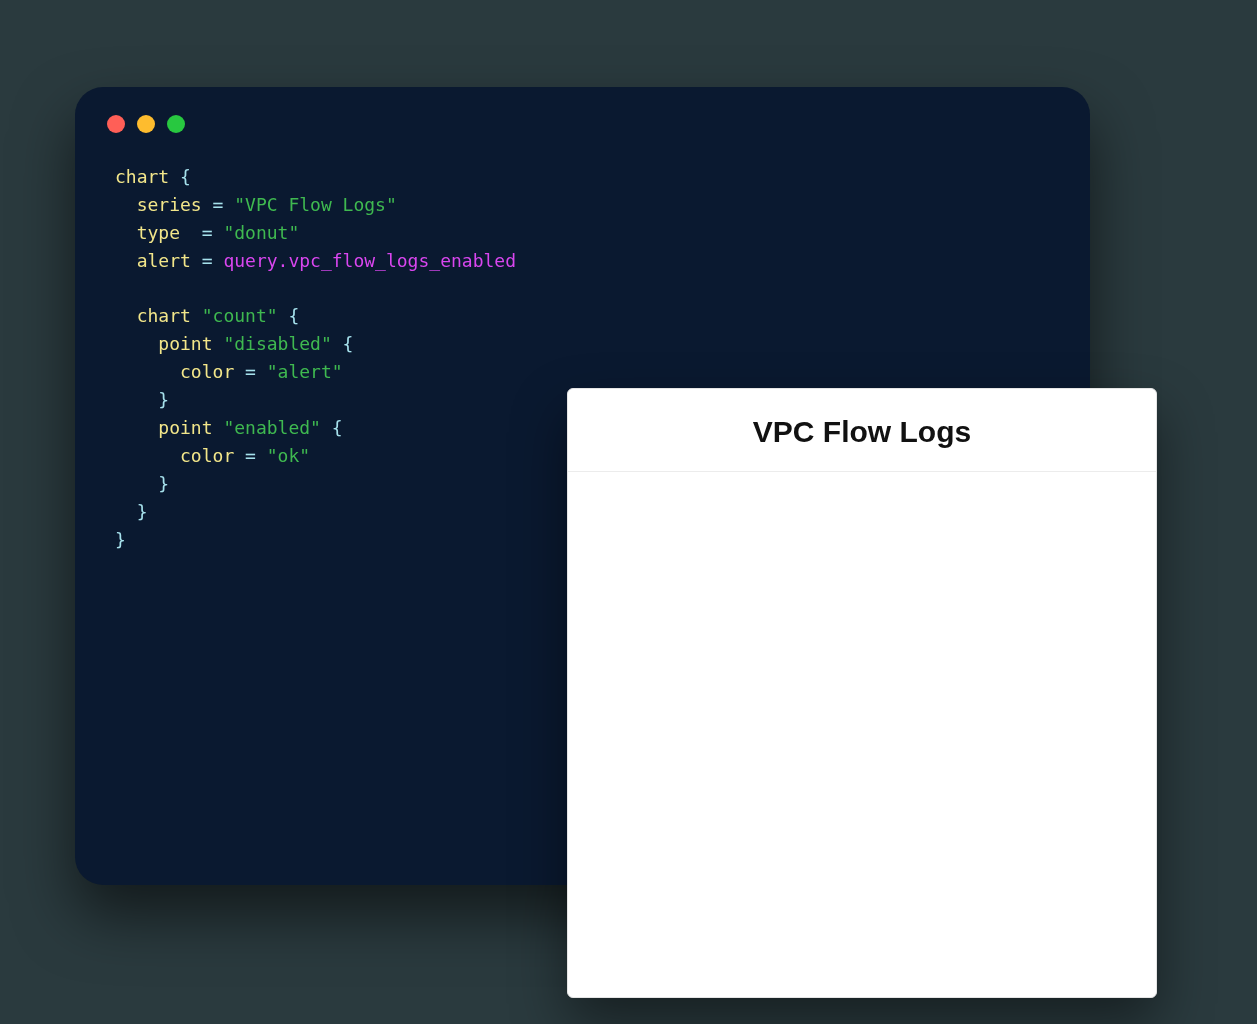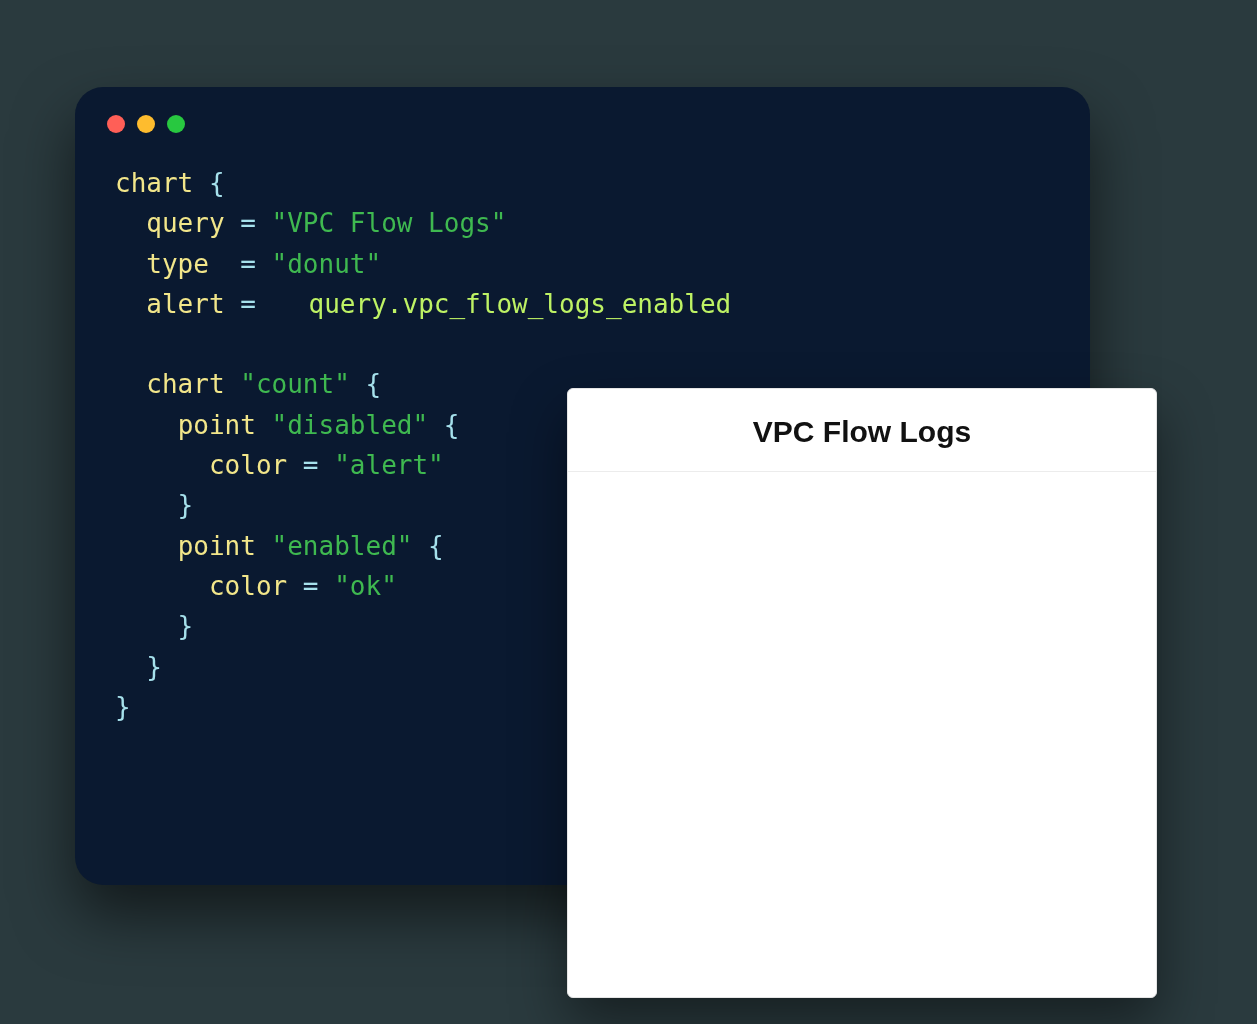--- a/index.html
+++ b/index.html
@@ -29,30 +29,30 @@
     gap: 12px;
     padding: 28px 0 0 32px;
   }
   .dot { width: 18px; height: 18px; border-radius: 50%; }
   .dot.red    { background: #ff5f57; }
   .dot.yellow { background: #febc2e; }
   .dot.green  { background: #28c840; }
 
   .code {
     font-family: "SF Mono", ui-monospace, Menlo, Consolas, monospace;
-    font-size: 26px;
+    font-size: 18px;
     line-height: 1.55;
     padding: 30px 40px 40px 40px;
     white-space: pre;
     color: #a6e1ec;
   }
   .kw   { color: #f2e68a; }   
   .op   { color: #a6e1ec; }   
   .str  { color: #3fb950; }   
-  .ref  { color: #bef264; margin-left: 37px; }   
+  .ref  { color: #d946ef; }   
 
   .chart-card {
     position: absolute;
     top: 388px;
     left: 567px;
     width: 590px;
     height: 610px;
     background: #ffffff;
     border: 1px solid #e5e5e5;
     border-radius: 6px;
@@ -95,21 +95,21 @@
 </head>
 <body>
 
 <div class="code-window">
   <div class="traffic-lights">
     <div class="dot red"></div>
     <div class="dot yellow"></div>
     <div class="dot green"></div>
   </div>
   <pre class="code" id="code-block"><span class="kw">chart</span><span class="op"> {
-</span><span class="op">  </span><span class="kw">query</span><span class="op"> = </span><span class="str">"VPC Flow Logs"</span><span class="op">
+</span><span class="op">  </span><span class="kw">series</span><span class="op"> = </span><span class="str">"VPC Flow Logs"</span><span class="op">
 </span><span class="op">  </span><span class="kw">type</span><span class="op">  = </span><span class="str">"donut"</span><span class="op">
 </span><span class="op">  </span><span class="kw">alert</span><span class="op"> = </span><span class="ref">query.vpc_flow_logs_enabled</span><span class="op">
 
 </span><span class="op">  </span><span class="kw">chart</span><span class="op"> </span><span class="str">"count"</span><span class="op"> {
 </span><span class="op">    </span><span class="kw">point</span><span class="op"> </span><span class="str">"disabled"</span><span class="op"> {
 </span><span class="op">      </span><span class="kw">color</span><span class="op"> = </span><span class="str">"alert"</span><span class="op">
 </span><span class="op">    }
 </span><span class="op">    </span><span class="kw">point</span><span class="op"> </span><span class="str">"enabled"</span><span class="op"> {
 </span><span class="op">      </span><span class="kw">color</span><span class="op"> = </span><span class="str">"ok"</span><span class="op">
 </span><span class="op">    }

